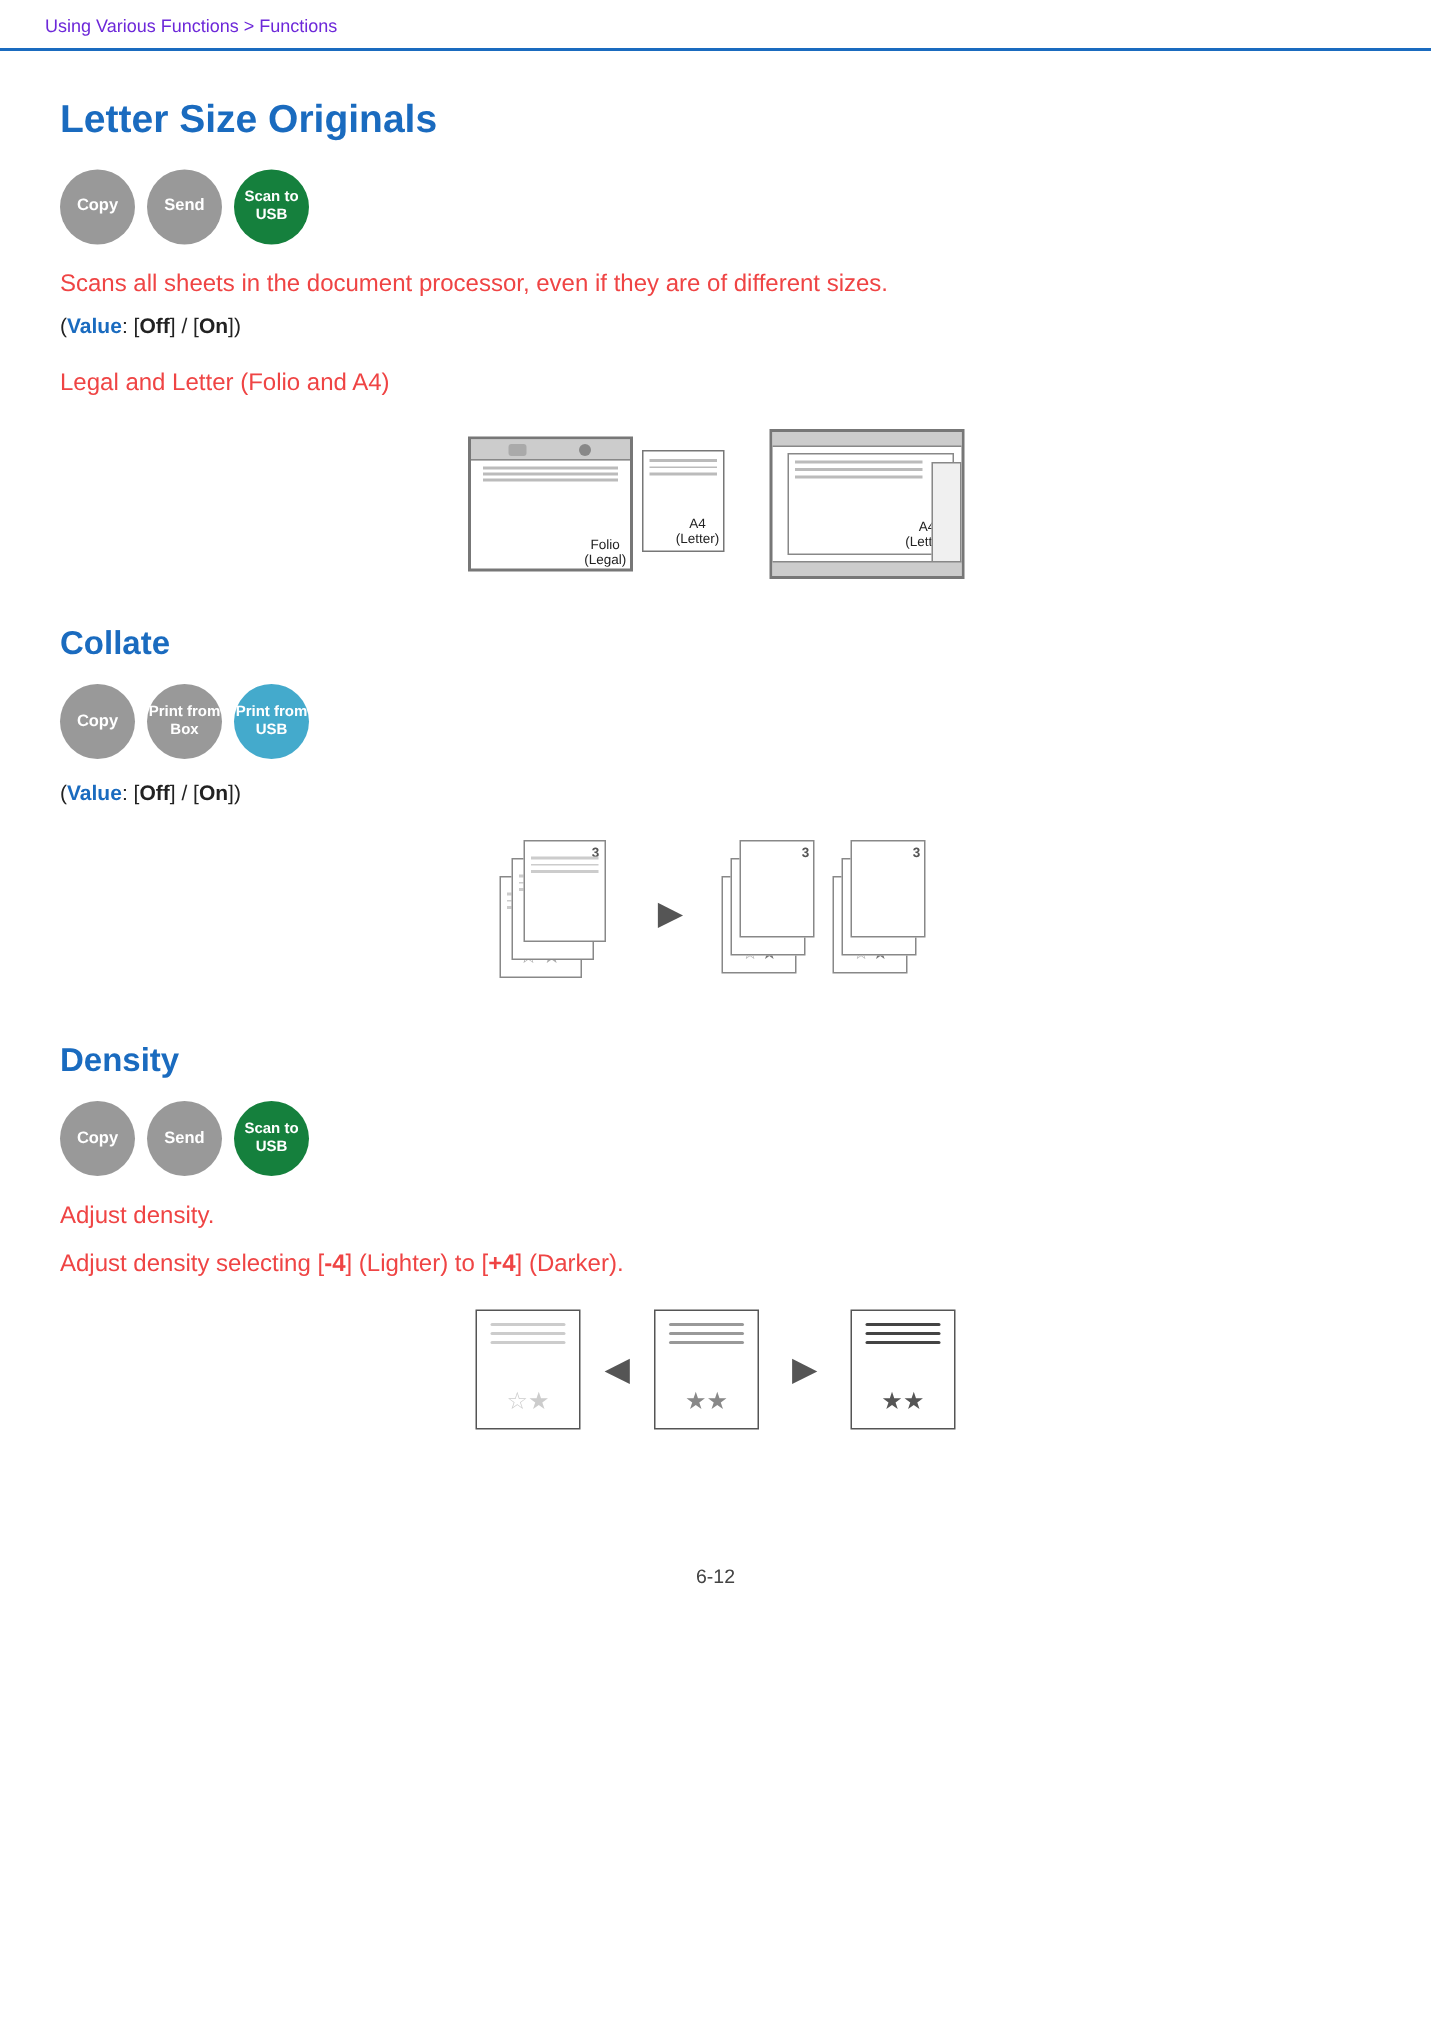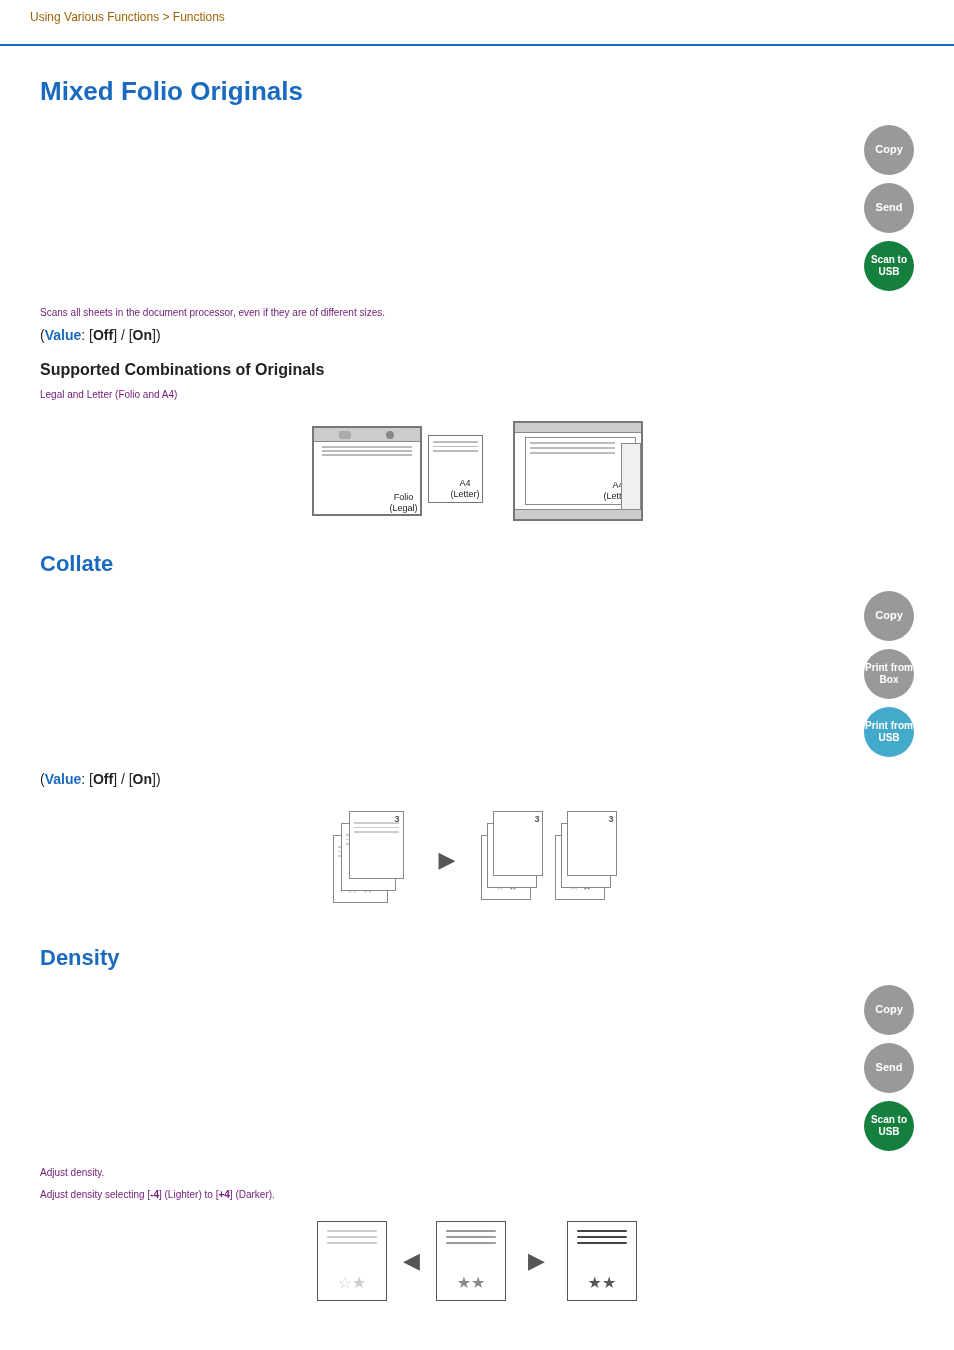--- a/index.html
+++ b/index.html
@@ -7,22 +7,22 @@
       font-family: Arial, sans-serif;
       font-size: 14px;
       color: #222;
       background: #fff;
       width: 954px;
       min-height: 1350px;
       padding: 0;
     }
     .breadcrumb {
       font-size: 12px;
-      color: #a16207;
-      padding: 10px 30px 20px 30px;
+      color: #6d28d9;
+      padding: 10px 30px 8px 30px;
       border-bottom: 2px solid #1a6bbf;
     }
     .page-content {
       padding: 20px 40px 40px 40px;
     }
     h1.section-title {
       font-size: 26px;
       font-weight: bold;
       color: #1a6bbf;
       margin-bottom: 18px;
@@ -32,44 +32,43 @@
       font-size: 22px;
       font-weight: bold;
       color: #1a6bbf;
       margin-bottom: 14px;
       margin-top: 10px;
     }
     .badge-row {
       display: flex;
       gap: 8px;
       margin-bottom: 14px;
-      align-items: flex-end;
-      flex-direction: column;
+      align-items: flex-start;
     }
     .badge {
       border-radius: 50%;
       width: 50px;
       height: 50px;
       display: flex;
       align-items: center;
       justify-content: center;
       font-size: 11px;
       font-weight: bold;
       color: #fff;
       text-align: center;
       line-height: 1.2;
     }
     .badge-copy { background: #999; }
     .badge-send { background: #999; }
     .badge-scan-usb { background: #15803d; }
     .badge-print-box { background: #999; }
     .badge-print-usb { background: #44aacc; }
     .desc-text {
-      font-size: 10px;
-      color: #701a75;
+      font-size: 16px;
+      color: #ef4444;
       margin-bottom: 6px;
       line-height: 1.6;
     }
     .value-line {
       font-size: 14px;
       margin-bottom: 18px;
     }
     .value-line .value-label { color: #1a6bbf; font-weight: bold; }
     .value-line .bold { font-weight: bold; margin-top: 40px; }
     .sub-heading {
@@ -125,34 +124,33 @@
   </style>
 </head>
 <body>
 
 <div class="breadcrumb">
   <span>Using Various Functions &gt; Functions</span>
 </div>
 
 <div class="page-content">
 
-  <h1 class="section-title">Mixed Folio Originals</h1>
+  <h1 class="section-title">Letter Size Originals</h1>
 
   <div class="badge-row">
     <div class="badge badge-copy">Copy</div>
     <div class="badge badge-send">Send</div>
     <div class="badge badge-scan-usb" style="font-size:10px;">Scan to<br>USB</div>
   </div>
 
   <p class="desc-text">Scans all sheets in the document processor, even if they are of different sizes.</p>
   <p class="value-line">
     (<span class="value-label">Value</span>: [<span class="bold">Off</span>] / [<span class="bold">On</span>])
   </p>
 
-  <p class="sub-heading">Supported Combinations of Originals</p>
   <p class="desc-text">Legal and Letter (Folio and A4)</p>
 
   <div class="image-area">
 
     <div style="display:flex;align-items:center;gap:6px;">
 
       <div style="position:relative;width:110px;height:90px;border:2px solid #777;background:#fff;">
 
         <div style="position:absolute;top:0;left:0;right:0;height:14px;background:#ccc;border-bottom:1.5px solid #888;display:flex;align-items:center;justify-content:space-around;padding:0 8px;">
           <div style="width:12px;height:8px;background:#aaa;border-radius:2px;"></div>

